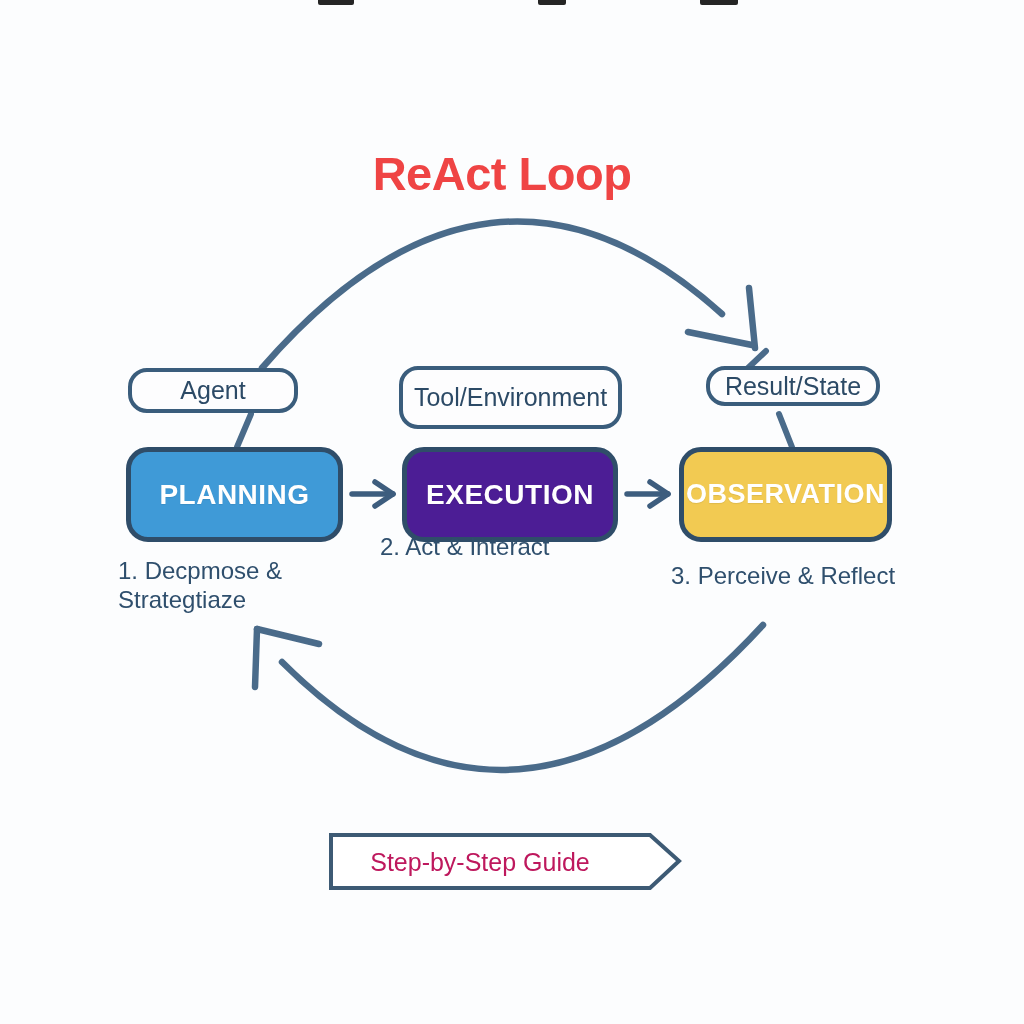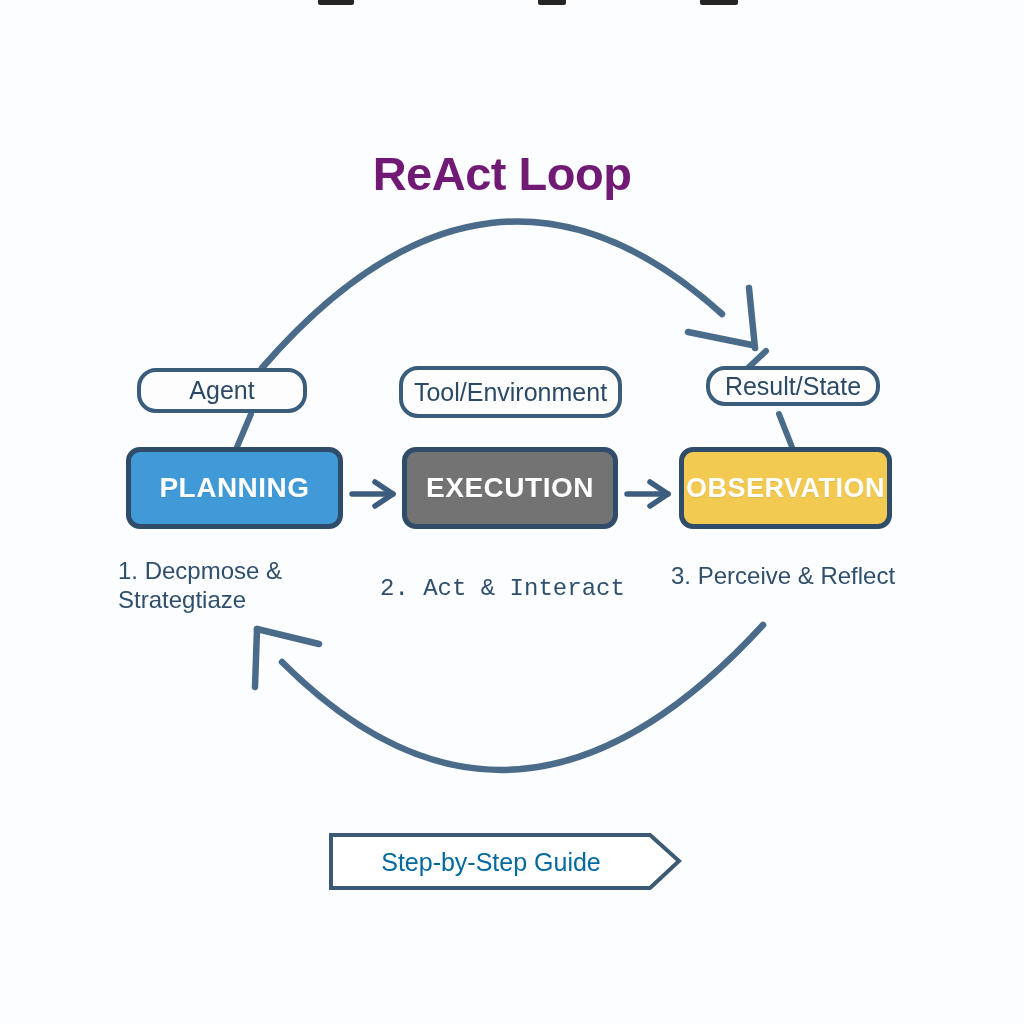--- a/index.html
+++ b/index.html
@@ -7,56 +7,56 @@
     width:1024px;height:1024px;position:relative;overflow:hidden;
     background:#fcfdfe;
     font-family:"Liberation Sans", sans-serif;
     color:#2e4d6b;
   }
   
   .artifact{position:absolute;top:0;height:5px;background:#0d0d0d;border-radius:0 0 2px 2px;opacity:.9;}
   
   .title{
     position:absolute;left:0;right:20px;top:146px;text-align:center;
-    font-size:47px;font-weight:800;color:#701a75;letter-spacing:-0.5px;
+    font-size:47px;font-weight:800;color:#ef4444;letter-spacing:-0.5px;
   }
   
   svg.lines{position:absolute;left:0;top:0;width:1024px;height:1024px;}
   
   .pill{
     position:absolute;background:#fdfdfe;border:4px solid #3a5d7c;border-radius:19px;
     display:flex;align-items:center;justify-content:center;
     font-size:25px;color:#2c4a66;font-weight:500;box-sizing:border-box;
   }
-  .pill-agent{left:137px;top:368px;width:170px;height:45px;}
-  .pill-tool{left:399px;top:366px;width:223px;height:52px;}
+  .pill-agent{left:128px;top:368px;width:170px;height:45px;}
+  .pill-tool{left:399px;top:366px;width:223px;height:63px;}
   .pill-result{left:706px;top:366px;width:174px;height:40px;}
   
   .stage{
-    position:absolute;top:447px;height:82px;border:5px solid #2f4d69;border-radius:14px;
+    position:absolute;top:447px;height:95px;border:5px solid #2f4d69;border-radius:22px;
     display:flex;align-items:center;justify-content:center;box-sizing:border-box;
     color:#ffffff;font-weight:700;font-size:28px;letter-spacing:0.5px;white-space:nowrap;
     text-shadow:0 1px 1px rgba(0,0,0,0.08);
   }
   .stage-planning{left:126px;width:217px;background:#3f9ad7;}
-  .stage-execution{left:402px;width:216px;background:#737373;}
+  .stage-execution{left:402px;width:216px;background:#4c1d95;}
   .stage-observation{left:679px;width:213px;background:#f2ca52;font-size:27px;}
   
   .desc{
     position:absolute;font-size:24px;line-height:1.22;
     color:#2f4f6d;font-weight:500;
   }
   .desc-1{left:118px;top:556px;width:233px;}
-  .desc-2{left:380px;top:574px;width:260px;font-family:Liberation Mono, monospace;}
+  .desc-2{left:380px;top:532px;width:260px;}
   .desc-3{left:671px;top:561px;width:229px;}
   
   .banner-label{
-    position:absolute;left:331px;top:836px;width:320px;height:52px;
+    position:absolute;left:320px;top:836px;width:320px;height:52px;
     display:flex;align-items:center;justify-content:center;
-    font-size:25px;color:#0369a1;font-weight:500;
+    font-size:25px;color:#be185d;font-weight:500;
   }
 </style>
 </head>
 <body>
 
 <div class="artifact" style="left:318px;width:36px;"></div>
 <div class="artifact" style="left:538px;width:28px;"></div>
 <div class="artifact" style="left:700px;width:38px;"></div>
 
 <div class="title">ReAct Loop</div>

